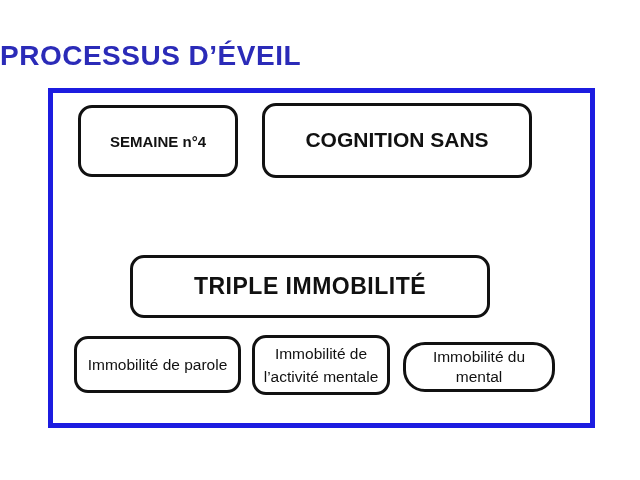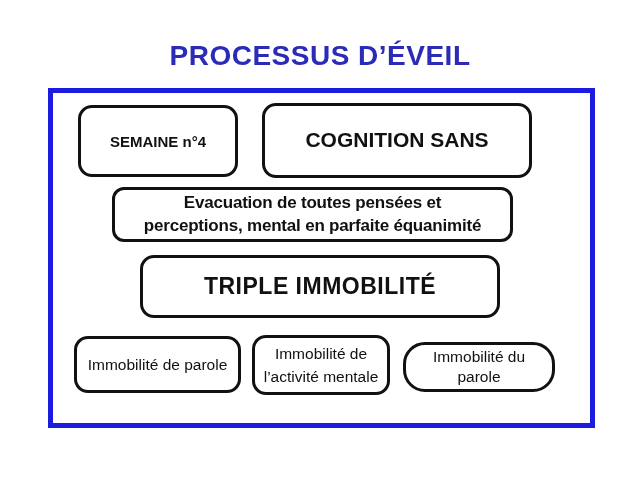--- a/index.html
+++ b/index.html
@@ -13,21 +13,20 @@
     position:relative;
     width:640px;height:480px;
     background:var(--background);
     font-family:"Liberation Sans",sans-serif;
     overflow:hidden;
   }
   .title{
     position:absolute;
     left:0;top:40px;width:100%;
     margin:0;
-    text-align:center;
     font-size:28px;
     font-weight:bold;
     letter-spacing:0.5px;
     color:var(--title-blue);
   }
   .frame{
     position:absolute;
     left:48px;top:88px;
     width:547px;height:340px;
     border:5px solid var(--frame-blue);
@@ -45,21 +44,21 @@
     flex-direction:column;
     align-items:center;
     justify-content:center;
     text-align:center;
   }
   .box span{white-space:nowrap;}
   .bold{font-weight:bold;}
   .box-semaine{left:78px;top:105px;width:160px;height:72px;font-size:15px;}
   .box-cognition{left:262px;top:103px;width:270px;height:75px;font-size:21px;line-height:1.25;}
   .box-evacuation{left:112px;top:187px;width:401px;height:55px;font-size:17px;line-height:1.3;letter-spacing:-0.2px;border-radius:12px;}
-  .box-triple{left:130px;top:255px;width:360px;height:63px;font-size:23px;letter-spacing:0.5px;margin-left:10px;}
+  .box-triple{left:130px;top:255px;width:360px;height:63px;font-size:23px;letter-spacing:0.5px;}
   .box-parole{left:74px;top:336px;width:167px;height:57px;font-size:15.5px;}
   .box-mentale{left:252px;top:335px;width:138px;height:60px;font-size:15.5px;line-height:1.5;}
   .box-corps{left:403px;top:342px;width:152px;height:50px;font-size:15.5px;line-height:1.3;border-radius:22px;}
 </style>
 </head>
 <body>
 
 <div class="slide">
 
   <h1 class="title">PROCESSUS D’ÉVEIL</h1>
@@ -67,36 +66,32 @@
   <div class="frame"></div>
 
   <div class="box bold box-semaine">
     <span>SEMAINE n°4</span>
   </div>
 
   <div class="box bold box-cognition">
     <span>COGNITION SANS</span>
   </div>
 
-  <div class="box bold box-evacuation">
-    <span>Evacuation de toutes pensées et</span>
-    <span>perceptions, mental en parfaite équanimité</span>
-  </div>
 
   <div class="box bold box-triple">
     <span>TRIPLE IMMOBILITÉ</span>
   </div>
 
   <div class="box box-parole">
     <span>Immobilité de parole</span>
   </div>
 
   <div class="box box-mentale">
     <span>Immobilité de</span>
     <span>l’activité mentale</span>
   </div>
 
   <div class="box box-corps">
     <span>Immobilité du</span>
-    <span>parole</span>
+    <span>mental</span>
   </div>
 
 </div>
 
 </body></html>

